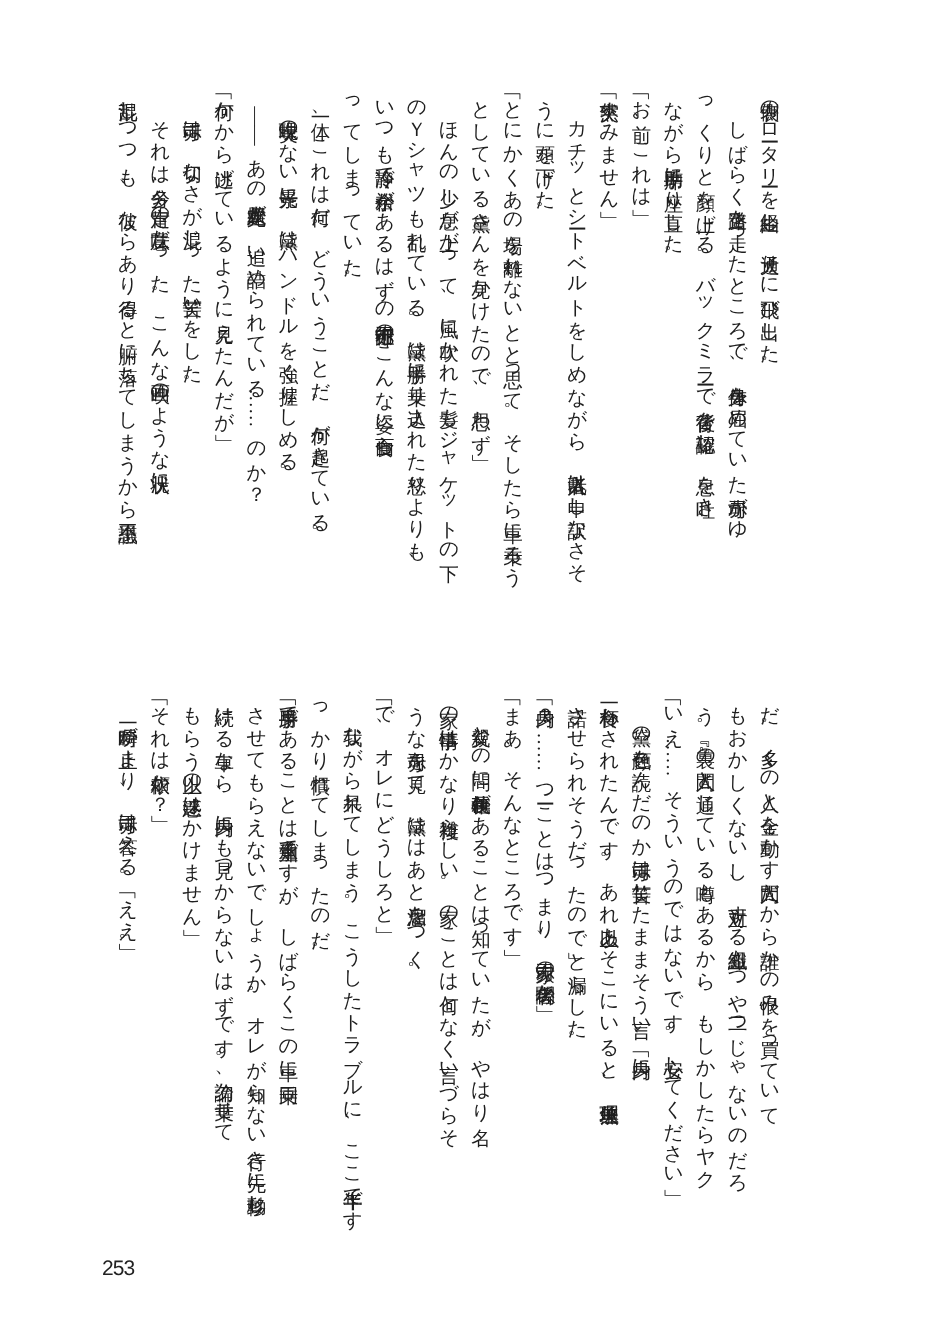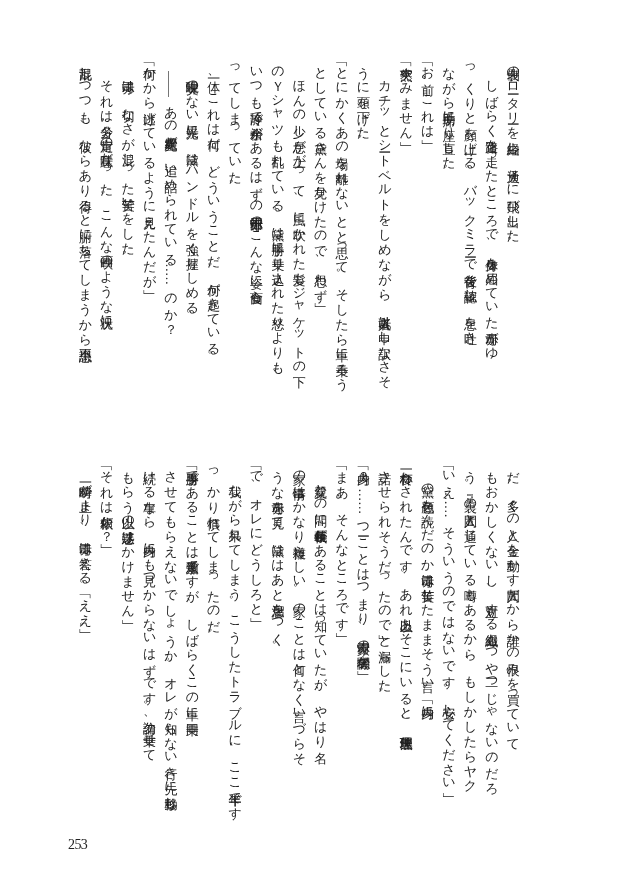--- a/index.html
+++ b/index.html
@@ -33,21 +33,21 @@
       display: block;
       white-space: pre;
       width: 21.4px;
       height: 365px;
       overflow: visible;
     }
     .page-number {
       position: absolute;
       left: 68px;
       top: 837px;
-      font-family: Liberation Serif, serif;
+      font-family: Liberation Sans, sans-serif;
       font-size: 14px;
       line-height: 16px;
       letter-spacing: -0.6px;
       color: #222222;
     }
   </style>
 </head>
 <body>
 
 <div class="text-block upper">

